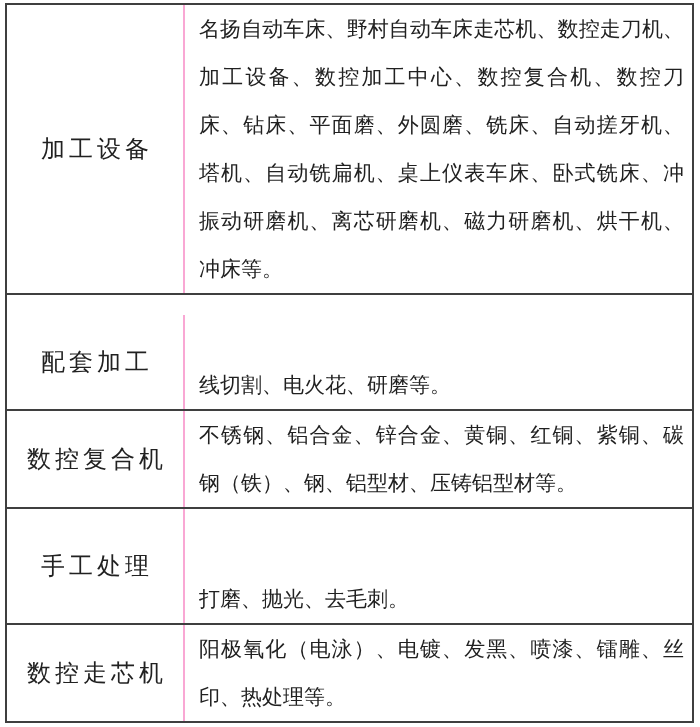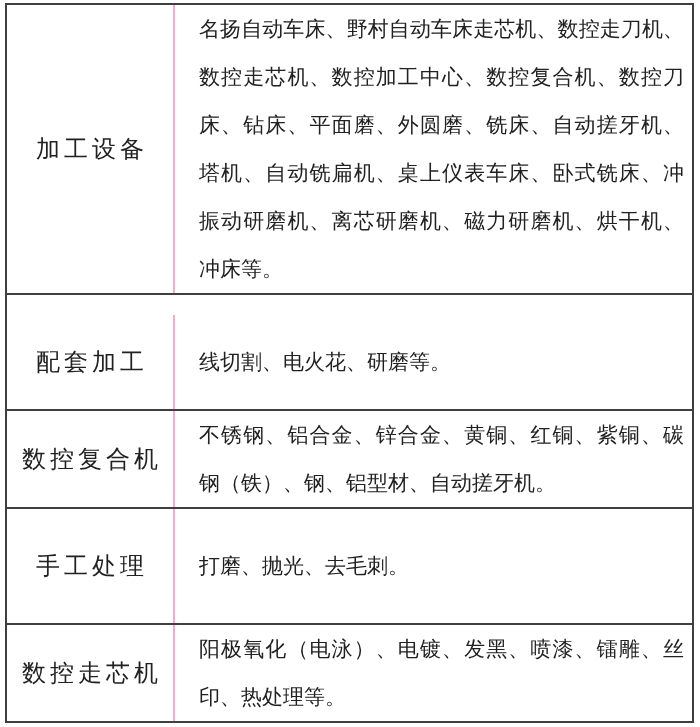--- a/index.html
+++ b/index.html
@@ -42,21 +42,22 @@
     border-right: 2px solid #f9a8d4;
     justify-content: center;
     font-size: 24px;
     letter-spacing: 4px;
     text-indent: 4px;
     color: #212121;
     white-space: nowrap;
   }
   .cell.content {
     flex: 1;
-    padding: 0 8px 0 24px;
+    padding: 0 8px 0 14px;
+    align-items: flex-end;
   }
   .lines {
     width: 485px;
   }
   .tline {
     font-size: 21px;
     line-height: 48px;
     color: #212121;
     text-align: justify;
     text-align-last: justify;
@@ -69,21 +70,21 @@
 </head>
 <body>
 
 <div class="doc-table">
 
   <div class="trow row-0">
     <div class="cell label">加工设备</div>
     <div class="cell content">
       <div class="lines">
         <div class="tline">名扬自动车床、野村自动车床走芯机、数控走刀机、</div>
-        <div class="tline">数控走芯机、数控加工中心、数控复合机、数控刀</div>
+        <div class="tline">加工设备、数控加工中心、数控复合机、数控刀</div>
         <div class="tline">床、钻床、平面磨、外圆磨、铣床、自动搓牙机、</div>
         <div class="tline">塔机、自动铣扁机、桌上仪表车床、卧式铣床、冲</div>
         <div class="tline">振动研磨机、离芯研磨机、磁力研磨机、烘干机、</div>
         <div class="tline last">冲床等。</div>
       </div>
     </div>
   </div>
 
   <div class="trow row-1">
     <div class="cell label">配套加工</div>
@@ -92,21 +93,21 @@
         <div class="tline last">线切割、电火花、研磨等。</div>
       </div>
     </div>
   </div>
 
   <div class="trow row-2">
     <div class="cell label">数控复合机</div>
     <div class="cell content">
       <div class="lines">
         <div class="tline">不锈钢、铝合金、锌合金、黄铜、红铜、紫铜、碳</div>
-        <div class="tline last">钢（铁）、钢、铝型材、自动搓牙机。</div>
+        <div class="tline last">钢（铁）、钢、铝型材、压铸铝型材等。</div>
       </div>
     </div>
   </div>
 
   <div class="trow row-3">
     <div class="cell label">手工处理</div>
     <div class="cell content">
       <div class="lines">
         <div class="tline last">打磨、抛光、去毛刺。</div>
       </div>

